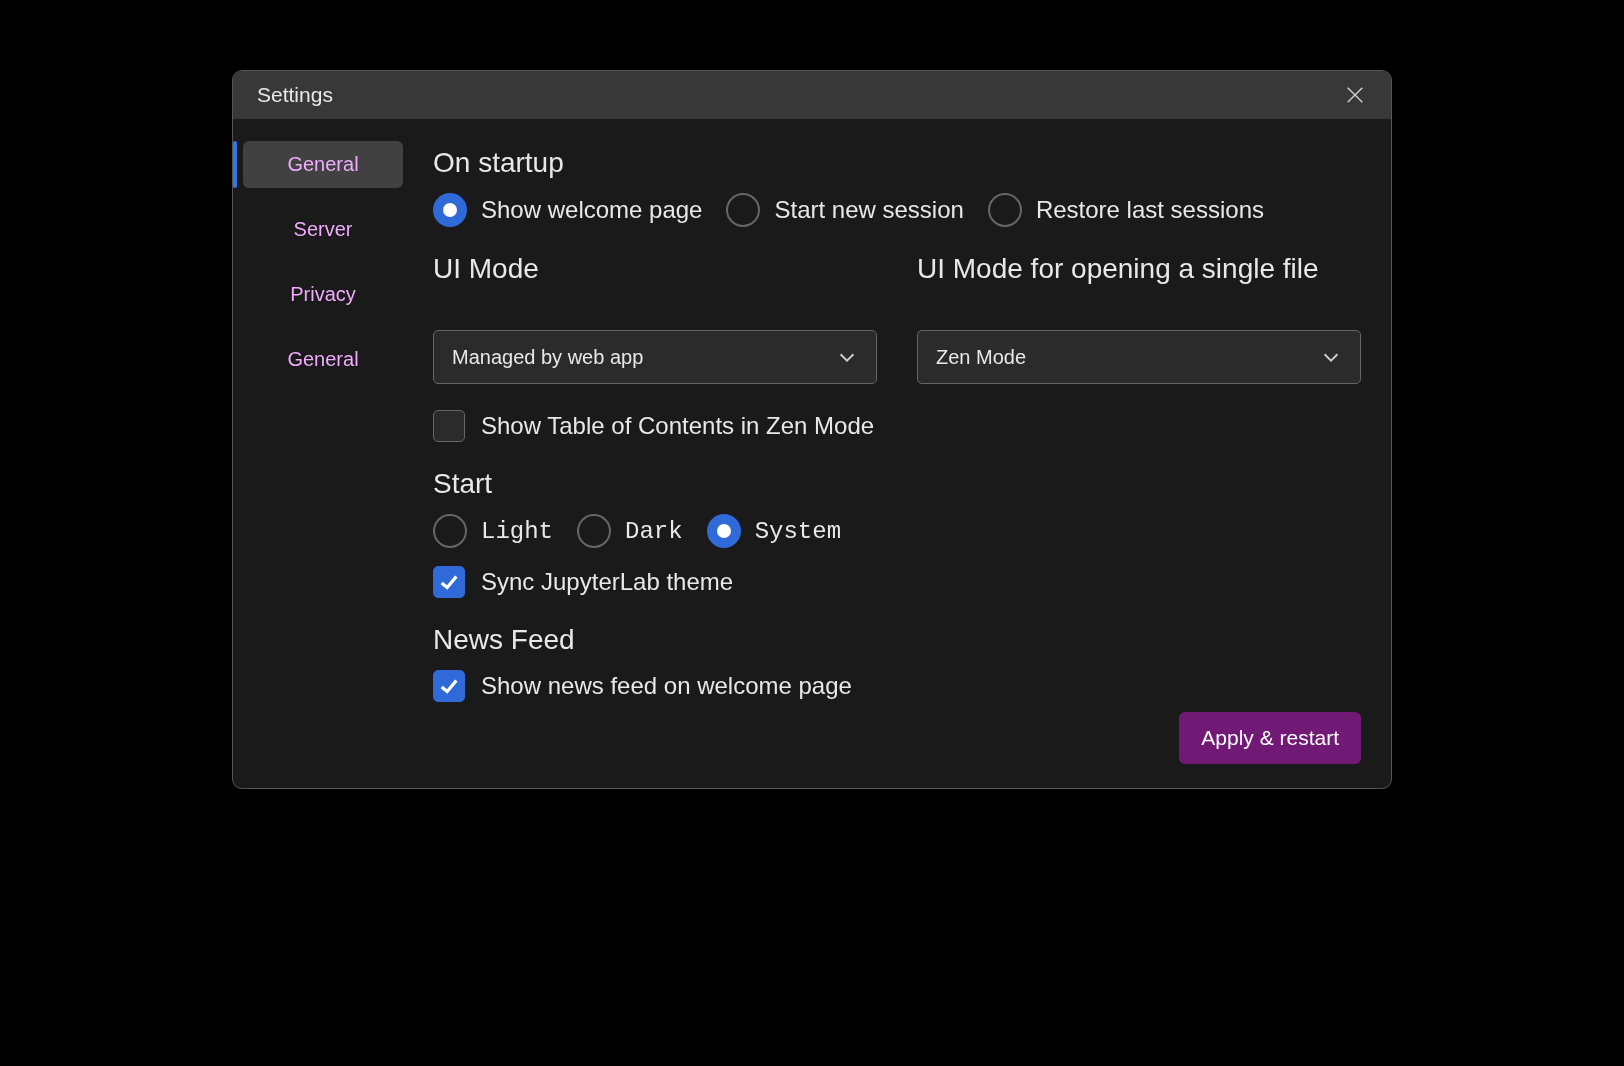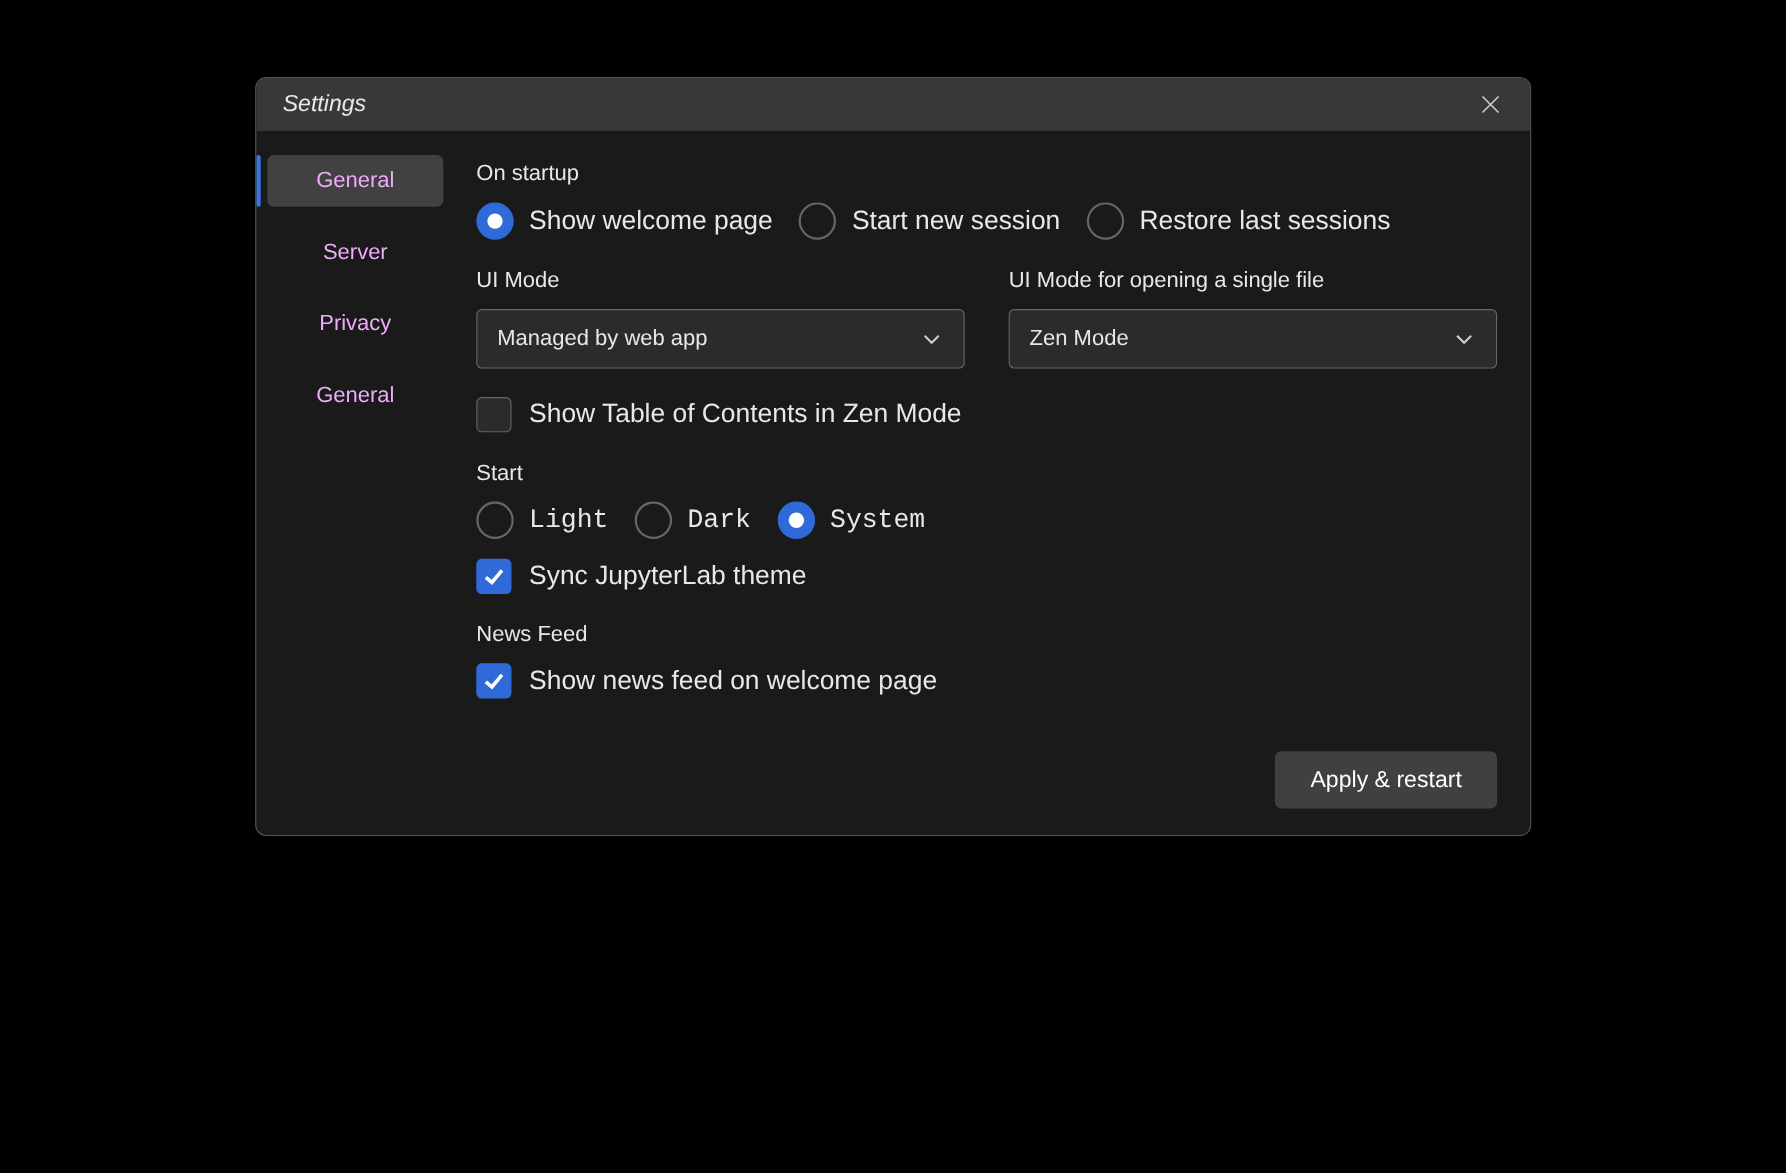--- a/index.html
+++ b/index.html
@@ -28,21 +28,20 @@
       background: #383838;
       display: flex;
       align-items: center;
       justify-content: space-between;
       padding: 12px 24px;
     }
     .header-title {
       color: #e8e8e8;
       font-size: 21px;
       font-weight: 500;
-      font-style: italic;
     }
     .close-icon {
       width: 24px;
       height: 24px;
       cursor: pointer;
       display: flex;
       align-items: center;
       justify-content: center;
     }
     .close-icon svg {
@@ -87,21 +86,21 @@
       border-radius: 2px;
     }
     .content {
       flex: 1;
       padding: 28px 30px 24px 20px;
       color: #e8e8e8;
       display: flex;
       flex-direction: column;
     }
     .section-label {
-      font-size: 20px;
+      font-size: 28px;
       color: #e8e8e8;
       margin-bottom: 14px;
     }
     .radio-row {
       display: flex;
       align-items: center;
       gap: 24px;
       margin-bottom: 26px;
     }
     .radio-option {
@@ -148,20 +147,21 @@
     .select {
       background: #2b2b2b;
       border: 1px solid #666;
       border-radius: 5px;
       height: 54px;
       display: flex;
       align-items: center;
       justify-content: space-between;
       padding: 0 18px;
       cursor: pointer;
+      margin-top: 31px;
     }
     .select-value {
       font-size: 20px;
       color: #e8e8e8;
     }
     .chevron-down {
       width: 22px;
       height: 22px;
     }
     .chevron-down svg {
@@ -205,25 +205,25 @@
       color: #e8e8e8;
     }
     .spacer {
       flex: 1;
     }
     .footer {
       display: flex;
       justify-content: flex-end;
     }
     .apply-btn {
-      background: #404040;
+      background: #701a75;
       color: #fff;
       border: none;
       border-radius: 6px;
-      padding: 14px 32px;
+      padding: 14px 22px;
       font-size: 21px;
       cursor: pointer;
     }
     .mb-small { }
   </style>
 </head>
 <body>
 
 <div class="dialog">
 

